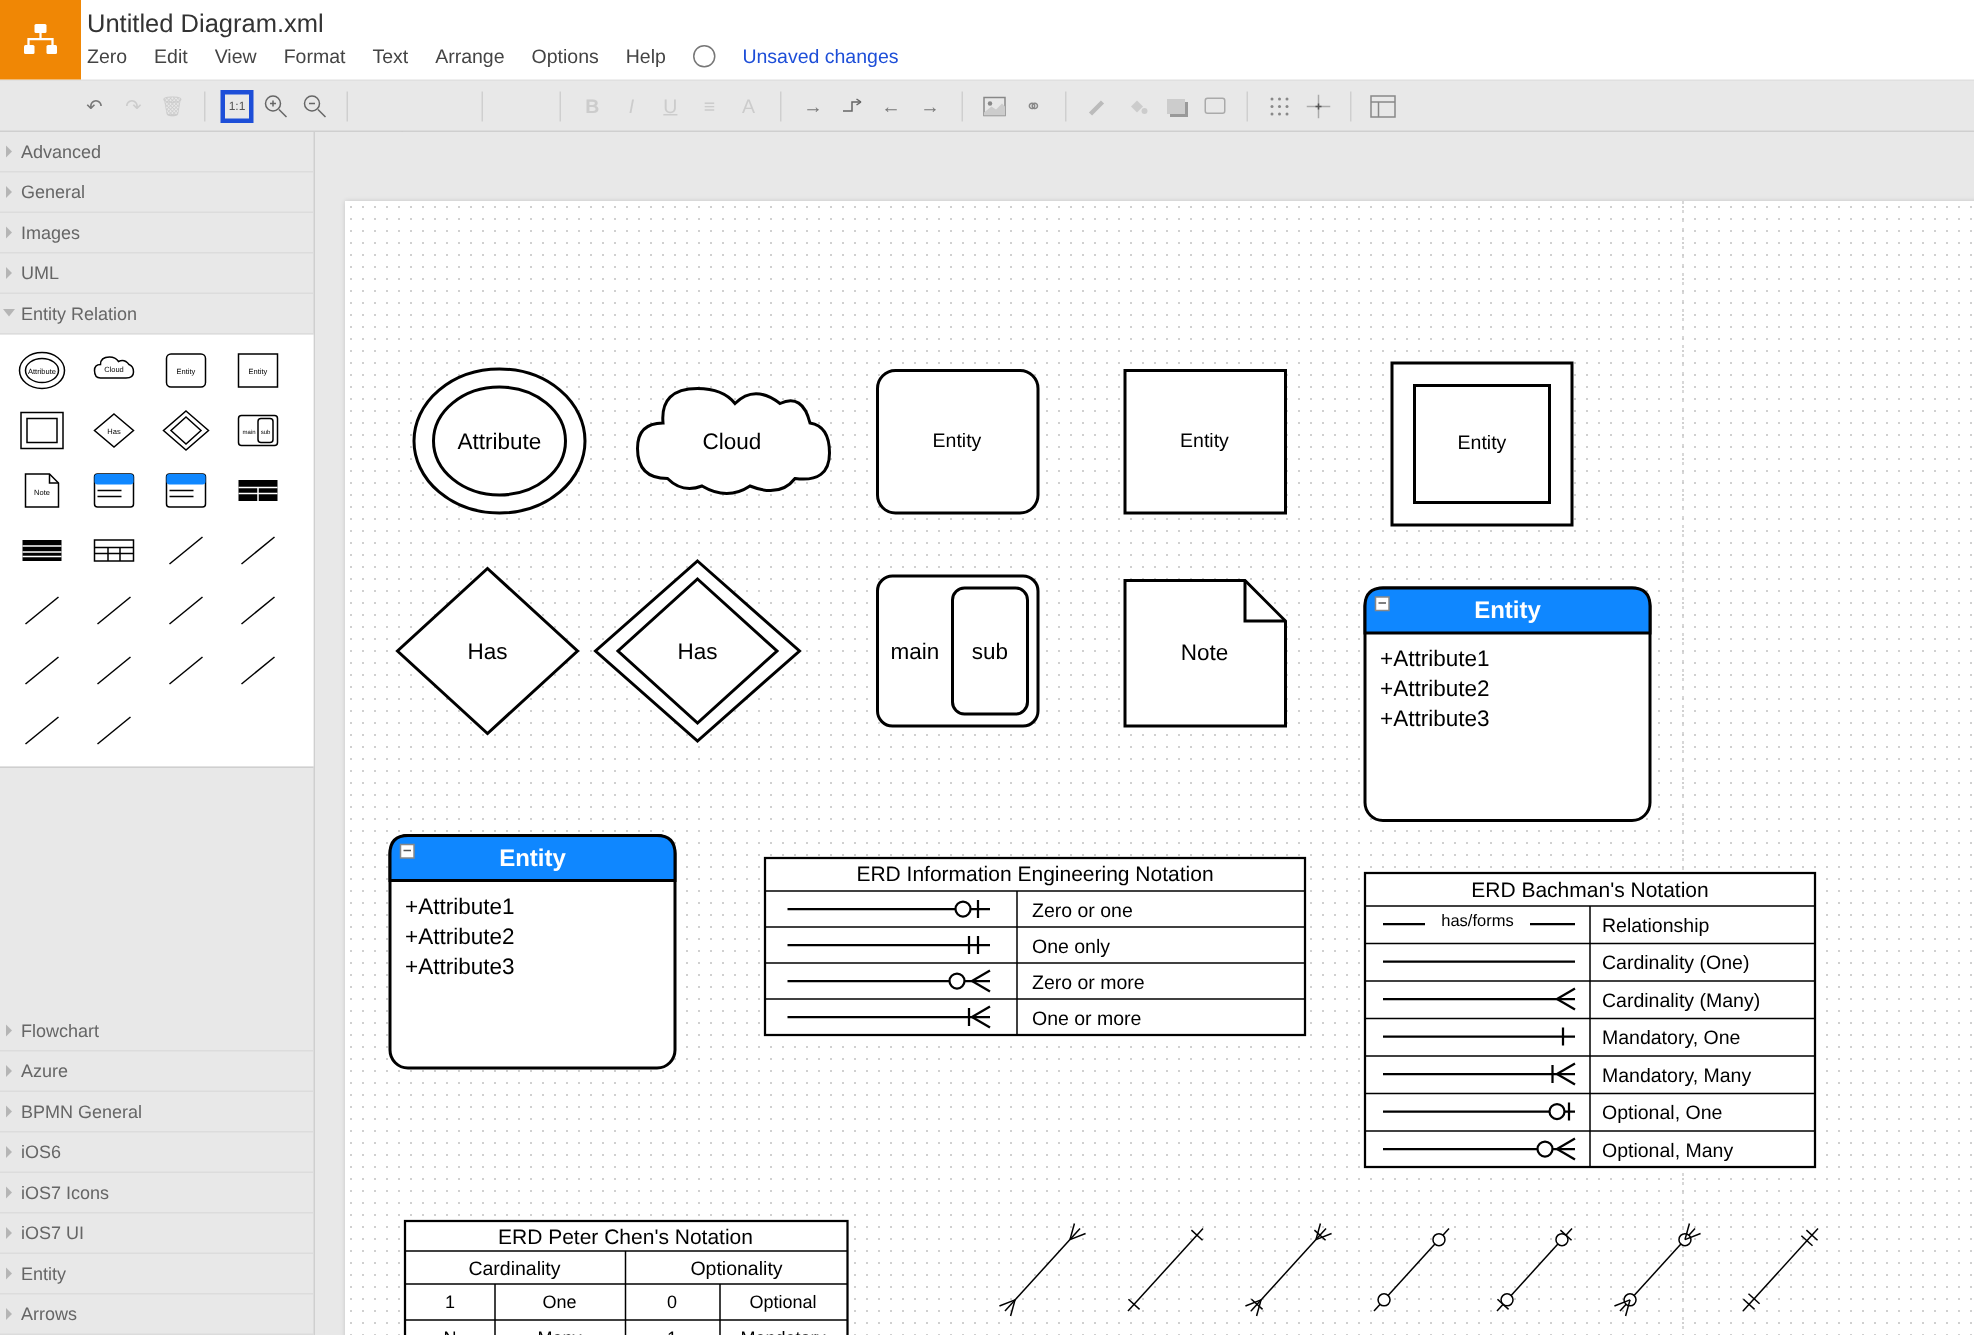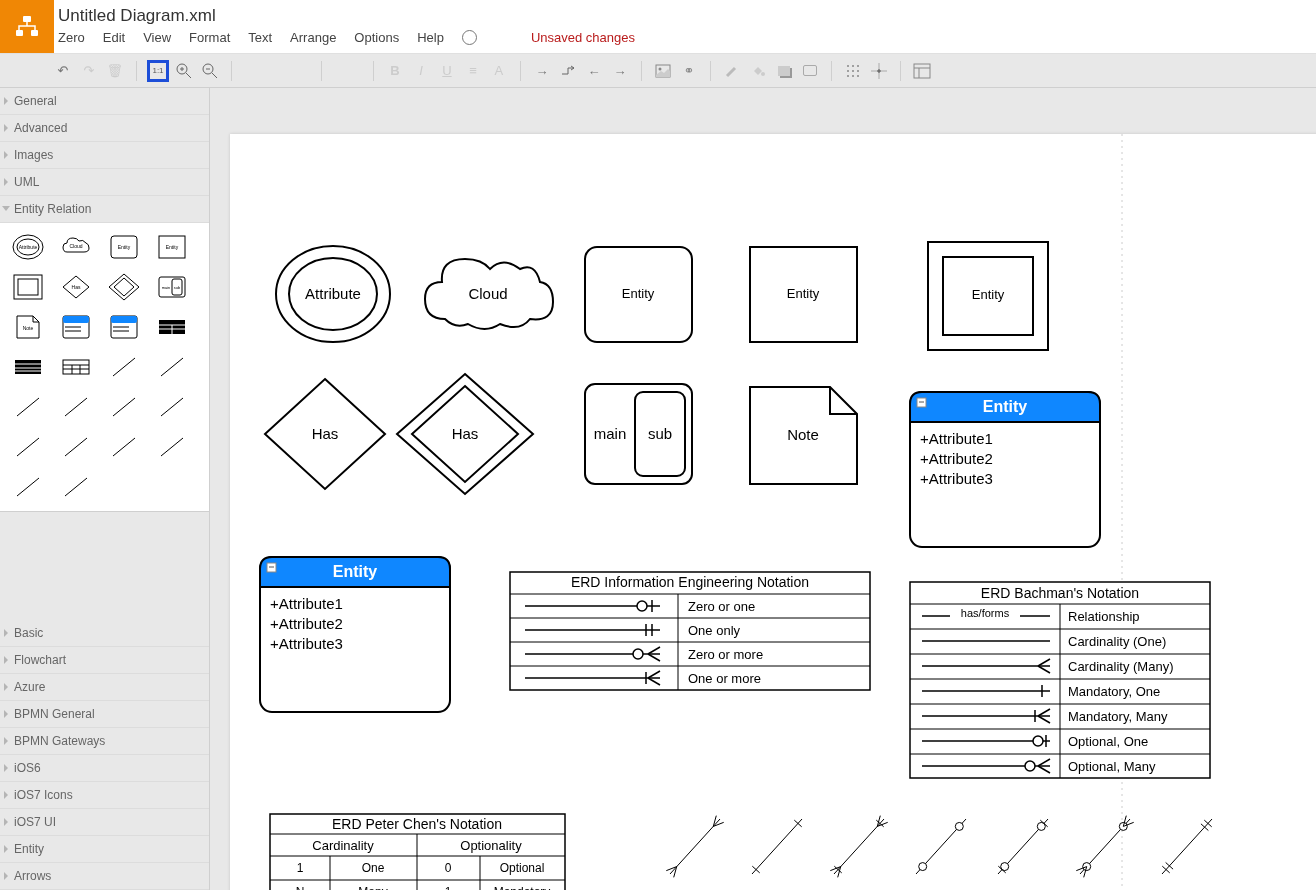--- a/index.html
+++ b/index.html
@@ -2,21 +2,21 @@
 <html><head>
 <meta charset="utf-8">
 <style>
   *{box-sizing:border-box;margin:0;padding:0;font-family:-apple-system,Helvetica,Arial,sans-serif;}
   body{background:#e8e8e8;width:1316px;height:890px;overflow:hidden;font-size:13px;color:#333;}
   .titlebar{height:54px;background:#fff;display:flex;align-items:stretch;border-bottom:1px solid #e0e0e0;}
   .logo{width:54px;background:#F08705;display:flex;align-items:center;justify-content:center;color:#fff;}
   .title-area{padding:6px 4px 2px;}
   .title-area .title{font-size:17px;}
   .menubar{display:flex;gap:18px;padding:4px 0 0;font-size:13px;color:#444;}
-  .menubar .unsaved{color:#b91c1c;margin-left:36px;}
+  .menubar .unsaved{color:#1d4ed8;}
   .globe{display:inline-block;width:15px;height:15px;border:1px solid #777;border-radius:50%;position:relative;}
   .toolbar{height:34px;background:#e8e8e8;display:flex;align-items:center;padding:0 8px;gap:4px;color:#777;border-bottom:1px solid #cfcfcf;}
   .tb-sep{width:1px;height:20px;background:#cfcfcf;margin:0 6px;}
   .tb-btn{width:22px;height:22px;display:flex;align-items:center;justify-content:center;cursor:pointer;}
   .tb-txt{color:#bbb;padding:0 8px;font-size:13px;margin-top:44px;}
   .main{display:flex;height:802px;}
   .sidebar{width:210px;background:#e8e8e8;display:flex;flex-direction:column;border-right:1px solid #cfcfcf;}
   .side-item{padding:6px 8px 6px 14px;font-size:12px;color:#666;position:relative;cursor:pointer;border-bottom:1px solid #dcdcdc;}
   .side-item::before{content:"";position:absolute;left:4px;top:9px;border-left:4px solid #b5b5b5;border-top:4px solid transparent;border-bottom:4px solid transparent;}
   .side-item.open::before{border-left:4px solid transparent;border-right:4px solid transparent;border-top:5px solid #b5b5b5;top:10px;left:2px;}
@@ -158,22 +158,22 @@
       <svg width="18" height="16">
         <rect x="1" y="1" width="16" height="14" stroke="#888" fill="none"></rect>
         <line x1="1" y1="5" x2="17" y2="5" stroke="#888"></line>
         <line x1="6" y1="5" x2="6" y2="15" stroke="#888"></line>
       </svg>
     </div>
 </div>
 
 <div class="main">
   <div class="sidebar">
+    <div class="side-item">Advanced</div>
     <div class="side-item">General</div>
-    <div class="side-item">Advanced</div>
     <div class="side-item">Images</div>
     <div class="side-item">UML</div>
     <div class="side-item open">Entity Relation</div>
     <div class="palette">
       <div class="palette-grid">
         <div class="pal">
             <svg width="34" height="30">
               <ellipse cx="17" cy="15" rx="15" ry="12" stroke="#000" fill="#fff"></ellipse>
               <ellipse cx="17" cy="15" rx="11" ry="8" stroke="#000" fill="#fff"></ellipse>
               <text x="17" y="17" text-anchor="middle" font-size="5">Attribute</text>
@@ -327,25 +327,23 @@
             </svg>
           </div>
         <div class="pal">
             <svg width="34" height="30">
               <line x1="6" y1="24" x2="28" y2="6" stroke="#000"></line>
             </svg>
           </div>
       </div>
     </div>
     <div style="flex:1;border-top:1px solid #cfcfcf"></div>
-    <div class="side-item">Basic</div>
     <div class="side-item">Flowchart</div>
     <div class="side-item">Azure</div>
     <div class="side-item">BPMN General</div>
-    <div class="side-item">BPMN Gateways</div>
     <div class="side-item">iOS6</div>
     <div class="side-item">iOS7 Icons</div>
     <div class="side-item">iOS7 UI</div>
     <div class="side-item">Entity</div>
     <div class="side-item">Arrows</div>
   </div>
 
   <div class="canvas">
     <div class="page">
       <svg width="1290" height="900" style="position:absolute;left:0;top:0">

